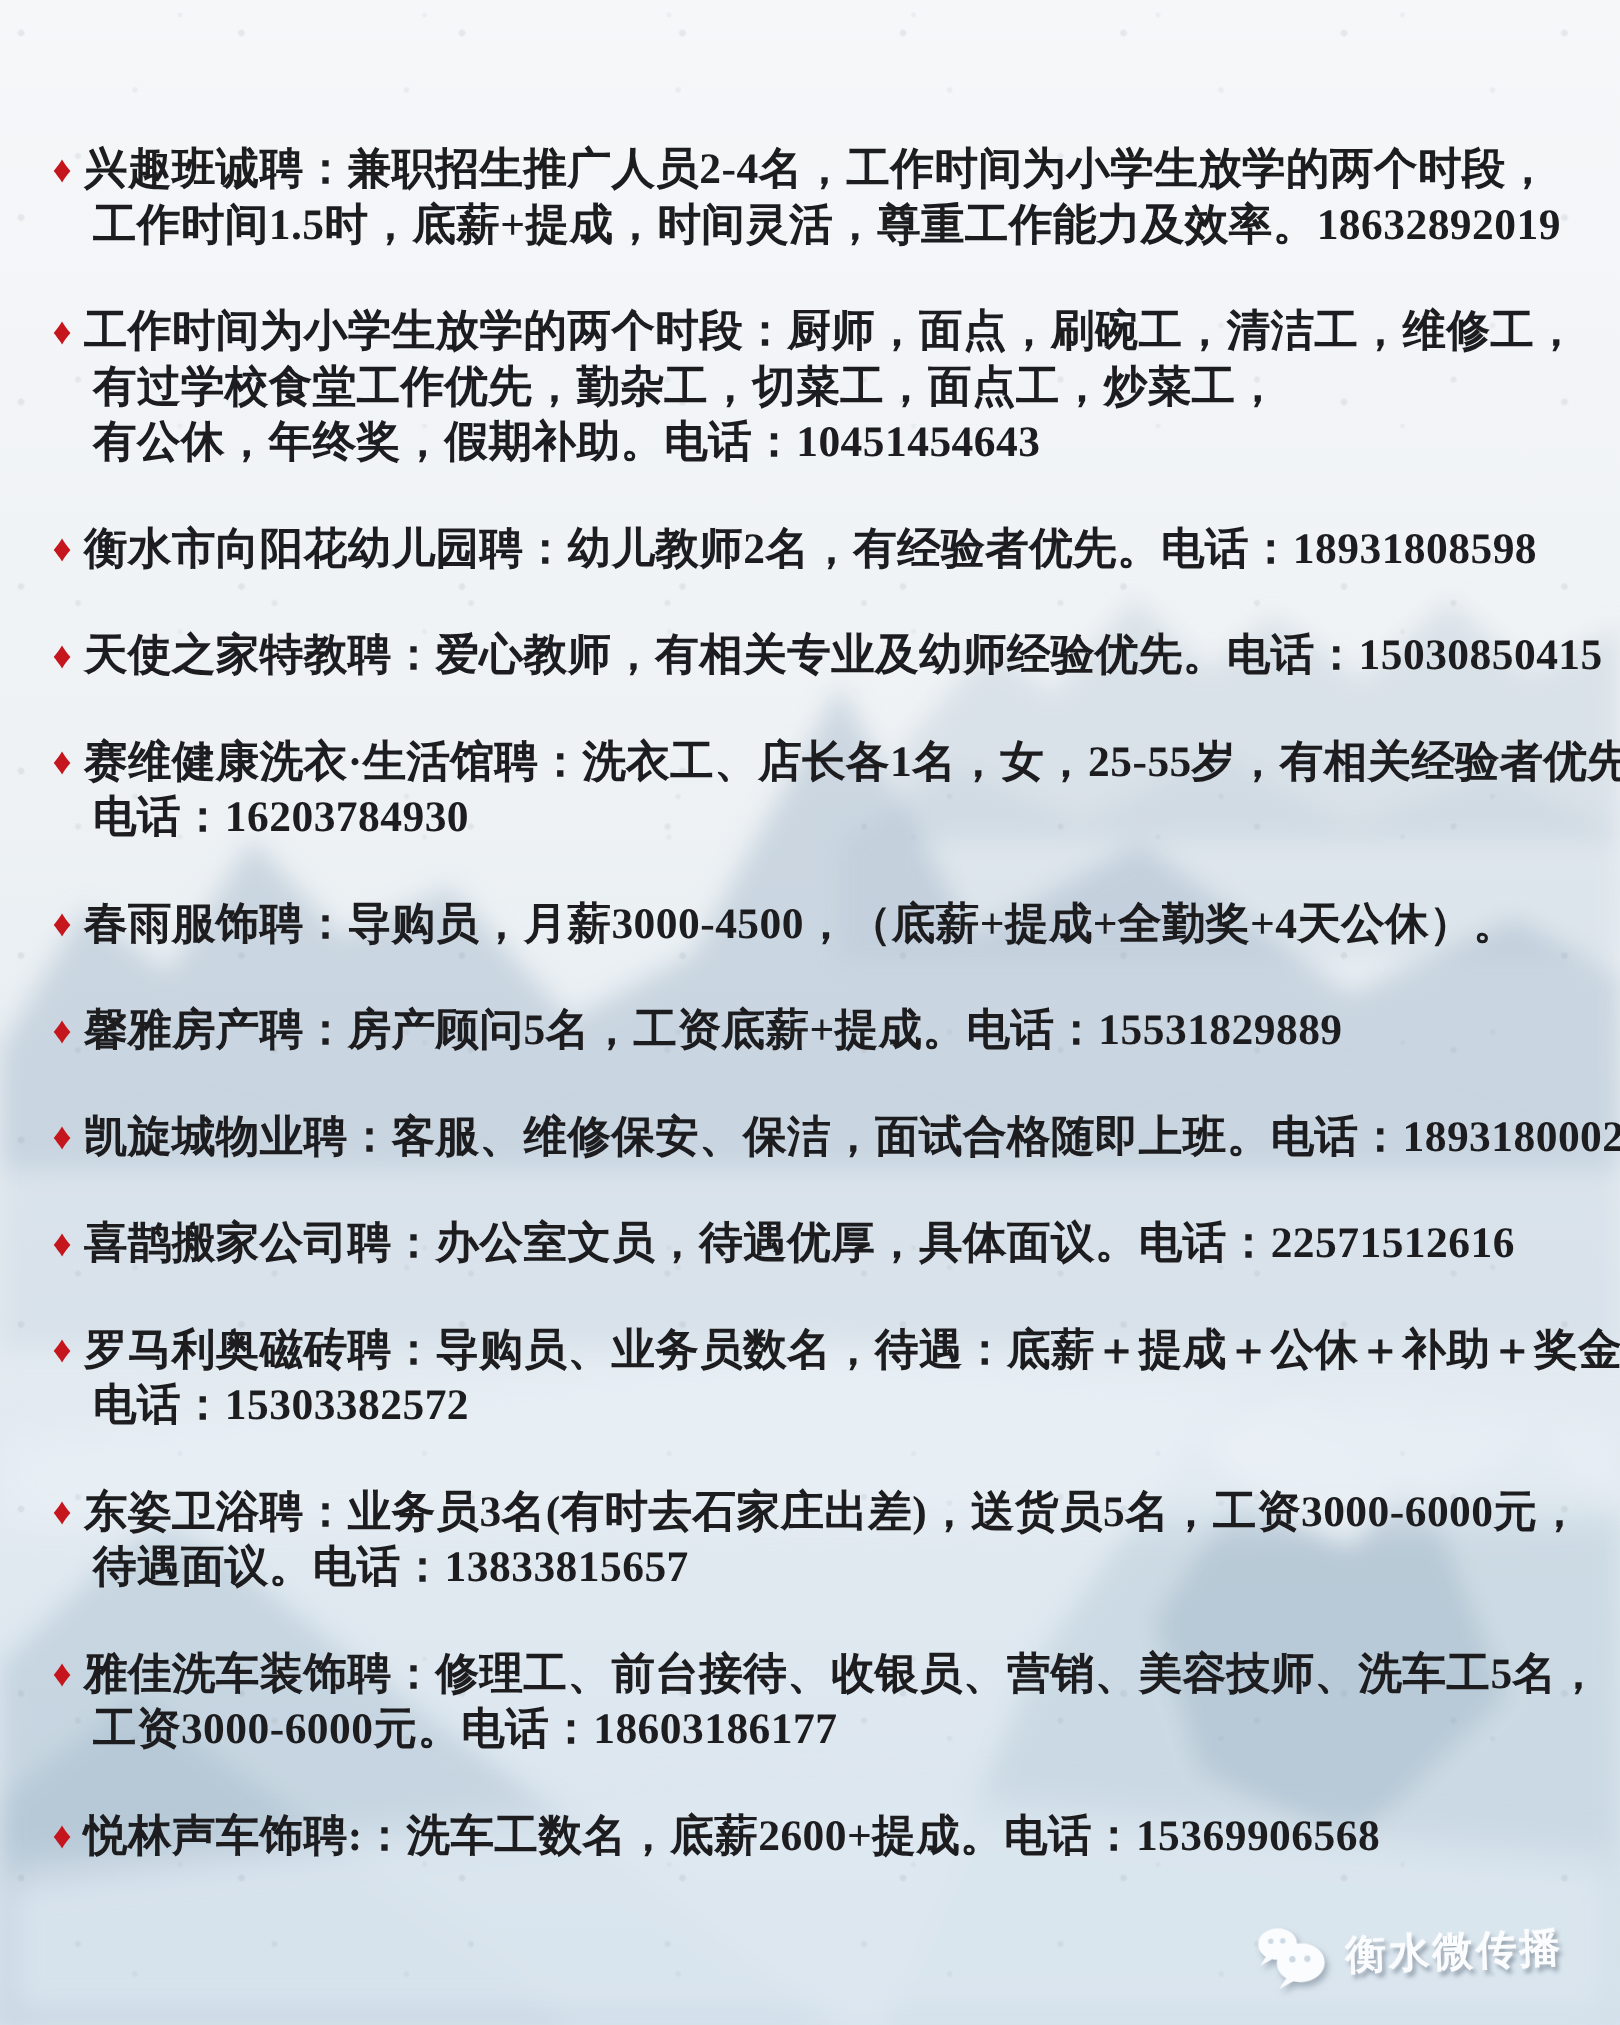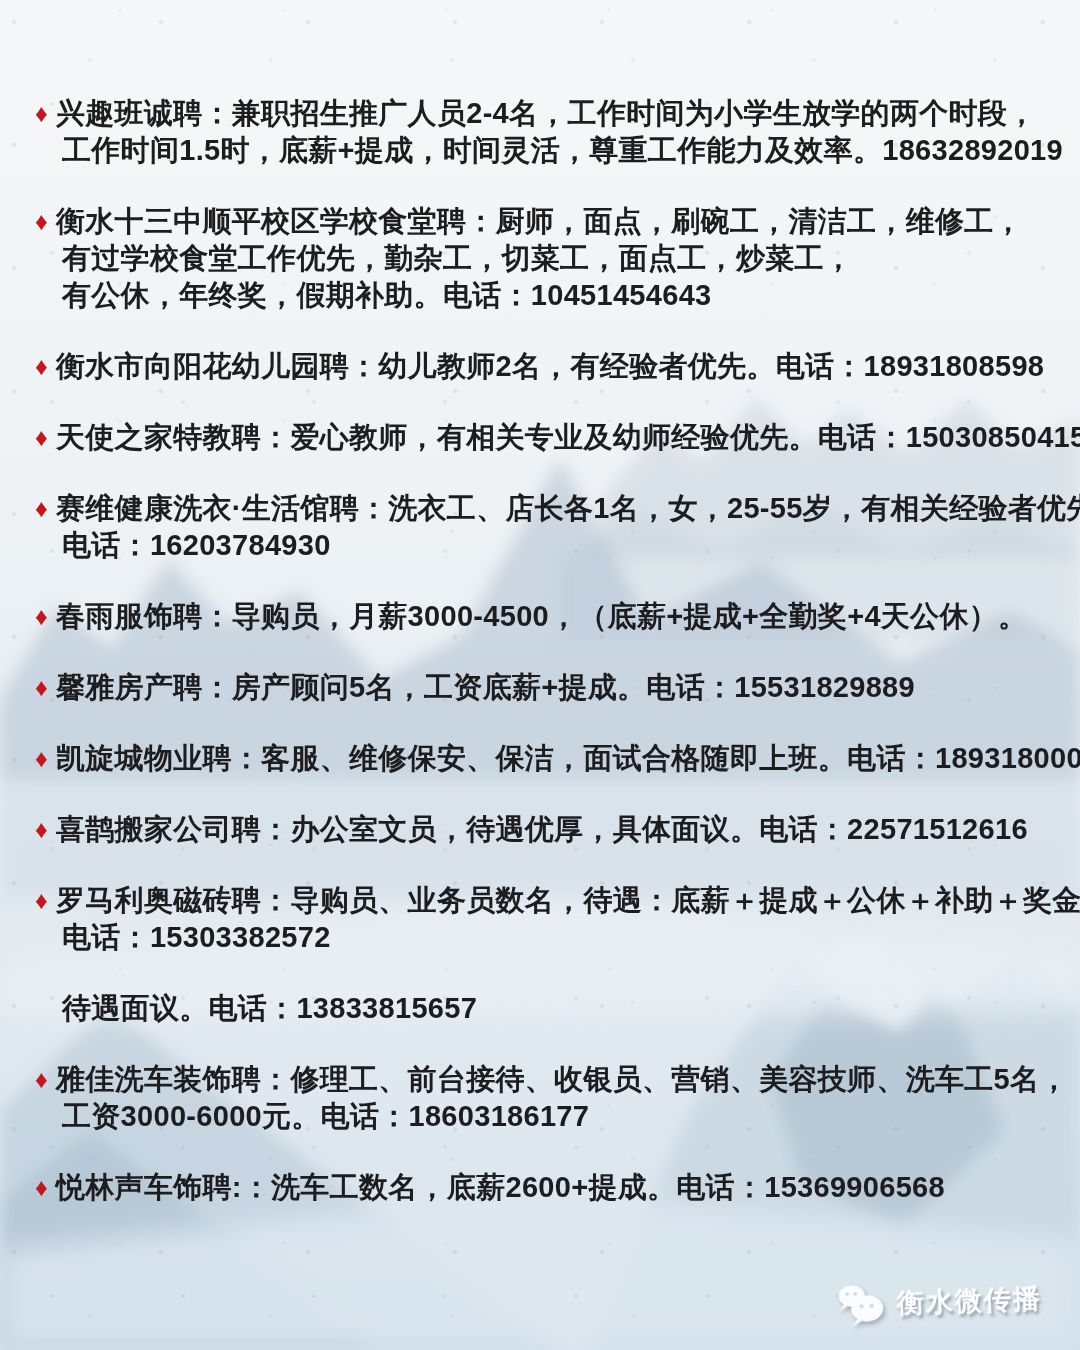--- a/index.html
+++ b/index.html
@@ -32,20 +32,21 @@
     inset: 0;
     z-index: 0;
   }
   .content {
     position: absolute;
     left: 35px;
     right: 46px;
     top: 95px;
     z-index: 2;
     color: #1d1d1f;
+    font-family: Liberation Serif, serif;
   }
   .listing {
     margin-bottom: 34px;
   }
   .listing-line {
     font-size: 29px;
     line-height: 37px;
     font-weight: 700;
     letter-spacing: 0.3px;
     white-space: nowrap;
@@ -118,21 +119,21 @@
 </div>
 
 <div class="speckles"></div>
 
 <div class="content">
     <div class="listing">
       <div class="listing-line"><span class="diamond" style="color: rgb(197, 22, 29);">♦</span><span>兴趣班诚聘：兼职招生推广人员2-4名，工作时间为小学生放学的两个时段，</span></div>
       <div class="listing-line cont"><span>工作时间1.5时，底薪+提成，时间灵活，尊重工作能力及效率。18632892019</span></div>
     </div>
     <div class="listing">
-      <div class="listing-line"><span class="diamond" style="color: rgb(197, 22, 29);">♦</span><span>衡水十三中顺平校区学校食堂聘：厨师，面点，刷碗工，清洁工，维修工，</span></div>
+      <div class="listing-line"><span class="diamond" style="color: rgb(197, 22, 29);">♦</span><span>工作时间为小学生放学的两个时段：厨师，面点，刷碗工，清洁工，维修工，</span></div>
       <div class="listing-line cont"><span>有过学校食堂工作优先，勤杂工，切菜工，面点工，炒菜工，</span></div>
       <div class="listing-line cont"><span>有公休，年终奖，假期补助。电话：10451454643</span></div>
     </div>
     <div class="listing">
       <div class="listing-line"><span class="diamond" style="color: rgb(197, 22, 29);">♦</span><span>衡水市向阳花幼儿园聘：幼儿教师2名，有经验者优先。电话：18931808598</span></div>
     </div>
     <div class="listing">
       <div class="listing-line"><span class="diamond" style="color: rgb(197, 22, 29);">♦</span><span>天使之家特教聘：爱心教师，有相关专业及幼师经验优先。电话：15030850415</span></div>
     </div>
     <div class="listing">
@@ -149,20 +150,21 @@
       <div class="listing-line"><span class="diamond" style="color: rgb(197, 22, 29);">♦</span><span>凯旋城物业聘：客服、维修保安、保洁，面试合格随即上班。电话：18931800028</span></div>
     </div>
     <div class="listing">
       <div class="listing-line"><span class="diamond" style="color: rgb(197, 22, 29);">♦</span><span>喜鹊搬家公司聘：办公室文员，待遇优厚，具体面议。电话：22571512616</span></div>
     </div>
     <div class="listing">
       <div class="listing-line"><span class="diamond" style="color: rgb(197, 22, 29);">♦</span><span>罗马利奥磁砖聘：导购员、业务员数名，待遇：底薪＋提成＋公休＋补助＋奖金。</span></div>
       <div class="listing-line cont"><span>电话：15303382572</span></div>
     </div>
     <div class="listing">
+      <div class="listing-line"><span class="diamond" style="color: rgb(197, 22, 29);">♦</span><span>东姿卫浴聘：业务员3名(有时去石家庄出差)，送货员5名，工资3000-6000元，</span></div>
       <div class="listing-line cont"><span>待遇面议。电话：13833815657</span></div>
     </div>
     <div class="listing">
       <div class="listing-line"><span class="diamond" style="color: rgb(197, 22, 29);">♦</span><span>雅佳洗车装饰聘：修理工、前台接待、收银员、营销、美容技师、洗车工5名，</span></div>
       <div class="listing-line cont"><span>工资3000-6000元。电话：18603186177</span></div>
     </div>
     <div class="listing">
       <div class="listing-line"><span class="diamond" style="color: rgb(197, 22, 29);">♦</span><span>悦林声车饰聘:：洗车工数名，底薪2600+提成。电话：15369906568</span></div>
     </div>
   </div>

